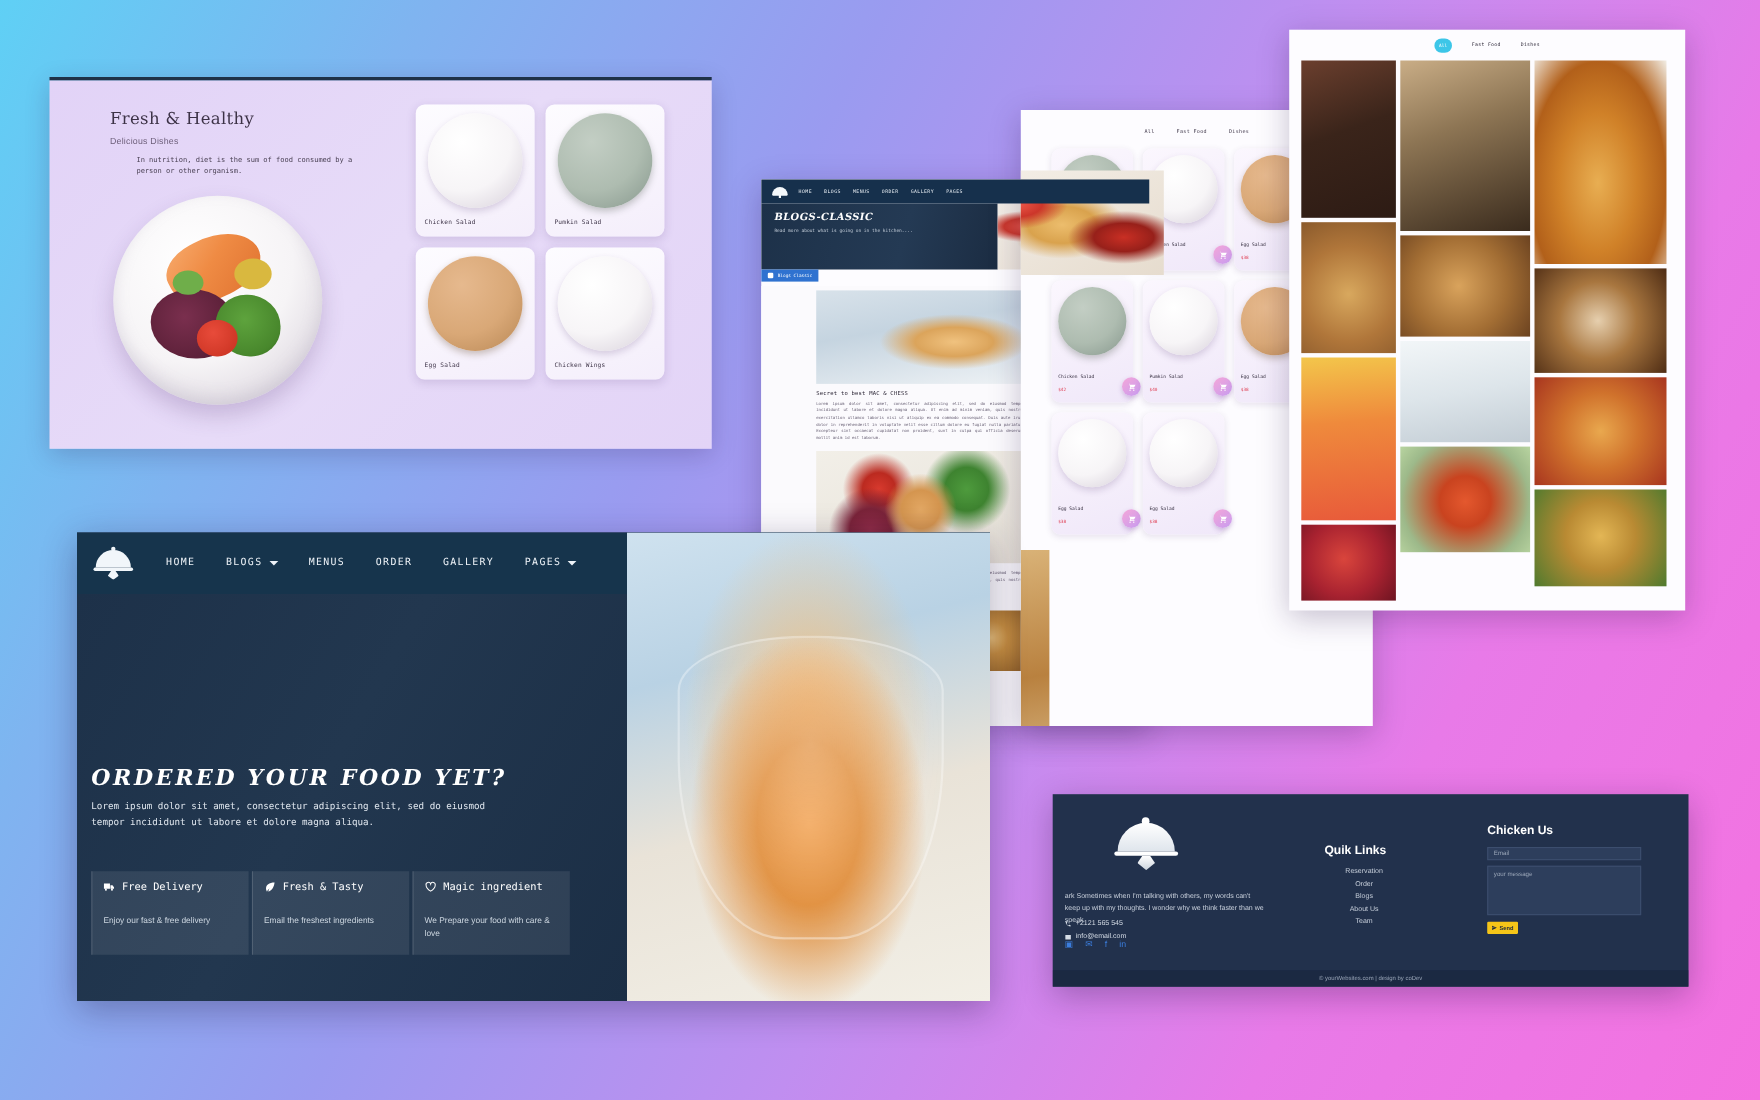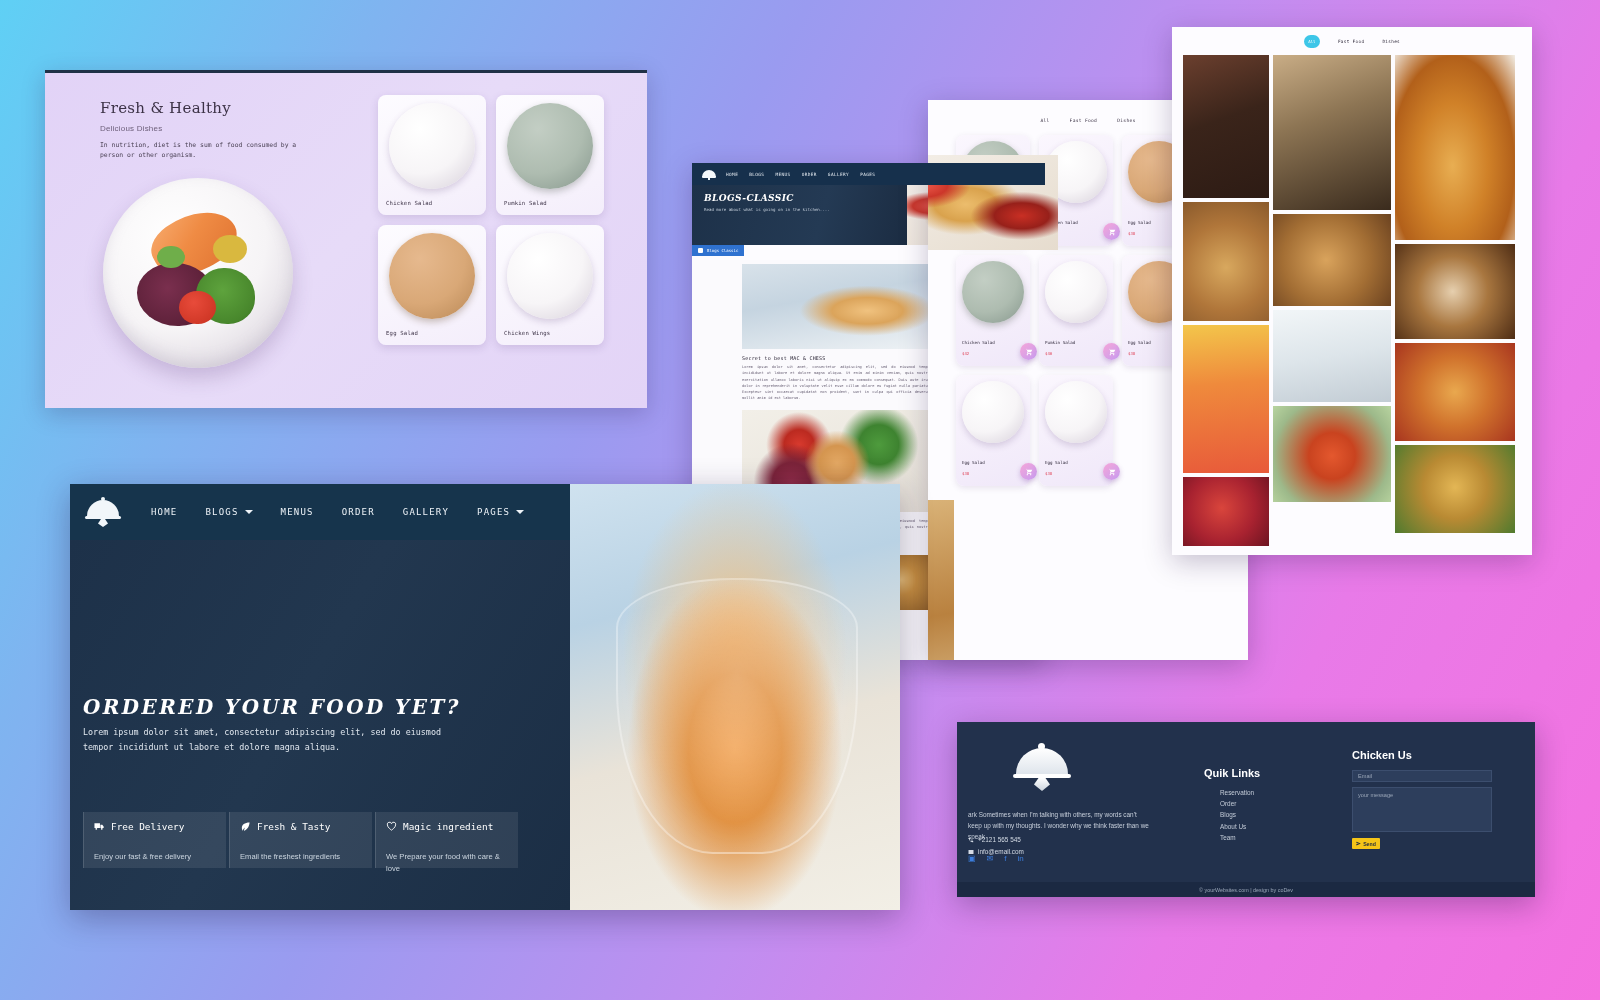--- a/index.html
+++ b/index.html
@@ -16,21 +16,21 @@
   
   #p-fresh {
     left: 45px; top: 70px; width: 602px; height: 338px;
     background: linear-gradient(135deg, #e2d3f7 0%, #e7dbf8 50%, #e3d4f7 100%);
     border-top: 3px solid #1f3147;
     box-shadow: 0 6px 22px rgba(40,20,70,.22);
   }
   #p-fresh .left { position: absolute; left: 55px; top: 26px; width: 260px; }
   .fh-title { font-family: "DejaVu Serif", serif; font-size: 15px; color: #3c3246; letter-spacing: .3px; }
   .fh-sub { font-family: Liberation Sans, sans-serif; font-size: 8px; color: #6d5f7a; margin-top: 7px; letter-spacing: .2px;}
-  .fh-desc { font-family: "DejaVu Sans Mono", monospace; font-size: 6.4px; line-height: 1.6; color: #4b4255; margin-top: 7px; width: 205px; }
+  .fh-desc { font-family: "DejaVu Sans Mono", monospace; font-size: 6.4px; line-height: 1.6; color: #4b4255; margin-top: 7px; width: 205px; margin-left: 24px; }
   .salmon-plate {
     position: absolute; left: 58px; top: 105px; width: 190px; height: 190px;
     border-radius: 50%;
     background:
       radial-gradient(circle at 38% 32%, #ffffff 0%, #f6f4f6 52%, #e2dde4 78%, #cfc8d3 100%);
     box-shadow: 0 10px 20px rgba(80,50,110,.22), inset 0 -6px 14px rgba(160,150,175,.25);
   }
   .salmon-food { position: absolute; inset: 26px 24px 24px 26px; }
   .sf { position: absolute; border-radius: 48% 52% 46% 54%; }
   .card-grid { position: absolute; left: 333px; top: 22px; width: 242px; display: flex; flex-wrap: wrap; gap: 10px; }
@@ -189,21 +189,21 @@
   .hero-photo::after {
     content:""; position:absolute; left:14%; top:22%; width:72%; height:64%;
     border-radius: 48% 48% 40% 40% / 18% 18% 60% 60%;
     background: radial-gradient(ellipse at 50% 35%, rgba(255,255,255,.30) 0%, rgba(255,255,255,.06) 60%, rgba(255,255,255,0) 100%);
     border: 2px solid rgba(255,255,255,.32);
   }
   .hero-title { position: absolute; left: 13px; top: 155px; font-family: "DejaVu Serif", serif; font-style: italic; font-weight: bold; font-size: 20px; color: #fff; letter-spacing: 2.4px; }
   .hero-desc { position: absolute; left: 13px; top: 185px; width: 370px; font-family: "DejaVu Sans Mono", monospace; font-size: 8.4px; line-height: 1.8; color: #dfe6ee; }
   .feat-row { position: absolute; left: 13px; bottom: 42px; display: flex; gap: 3px; }
   .feat {
-    width: 143px; height: 56px; background: rgba(255,255,255,.085);
+    width: 143px; height: 76px; background: rgba(255,255,255,.085);
     border-left: 1px solid rgba(255,255,255,.14); padding: 9px 10px;
   }
   .feat-h { display: flex; align-items: center; gap: 6px; font-family: "DejaVu Sans Mono", monospace; font-size: 9.4px; color: #fff; }
   .feat-p { margin-top: 19px; font-family: Liberation Sans, sans-serif; font-size: 7.6px; line-height: 1.55; color: #ccd6e0; }
   .feat svg { width: 11px; height: 11px; fill: #fff; }
 
   
   #p-foot {
     left: 957px; top: 722px; width: 578px; height: 175px;
     background: #22314c; box-shadow: 0 8px 28px rgba(30,15,60,.3);
@@ -212,21 +212,21 @@
   .f-logo .dome { position: absolute; left: 3px; top: 6px; width: 52px; height: 26px; background: linear-gradient(180deg,#fff 0%,#dfe5ec 100%); border-radius: 26px 26px 0 0; }
   .f-logo .knob { position: absolute; left: 25px; top: 1px; width: 7px; height: 7px; background: #fff; border-radius: 50%; }
   .f-logo .base { position: absolute; left: 0; top: 32px; width: 58px; height: 4px; background: #fff; border-radius: 2px; }
   .f-logo .hand { position: absolute; left: 21px; top: 36px; width: 16px; height: 13px; background: linear-gradient(180deg,#fff 0%,#ccd4dd 100%); clip-path: polygon(28% 0,72% 0,100% 50%,50% 100%,0 50%); }
   .f-about { position: absolute; left: 11px; top: 88px; width: 182px; font-family: "Liberation Sans", sans-serif; font-size: 6.4px; line-height: 1.7; color: #c7cfdb; }
   .f-contact { position: absolute; left: 11px; top: 112px; font-family: "Liberation Sans", sans-serif; font-size: 6.4px; color: #d5dce6; line-height: 1.9; }
   .f-contact div { display: flex; align-items: center; gap: 4px; }
   .f-social { position: absolute; left: 11px; top: 132px; display: flex; gap: 11px; }
   .f-social i { font-style: normal; color: #3b7ddd; font-size: 8px; }
   .f-col-h { font-family: "Liberation Sans", sans-serif; font-size: 11px; font-weight: bold; color: #fff; }
-  .f-links { position: absolute; left: 247px; top: 45px; }
+  .f-links { position: absolute; left: 247px; top: 45px; text-align: center; }
   .f-links ul { list-style: none; margin-top: 8px; margin-left: 16px; }
   .f-links li { font-family: "Liberation Sans", sans-serif; font-size: 6.4px; color: #c4ccd8; line-height: 1.75; }
   .f-cu { position: absolute; left: 395px; top: 27px; width: 140px; }
   .f-input {
     margin-top: 9px; height: 12px; background: #2d3e5c; border: .6px solid #3c4e6e;
     font-family: "Liberation Sans", sans-serif; font-size: 5.6px; color: #9aa6b8;
     display: flex; align-items: center; padding-left: 5px;
   }
   .f-textarea {
     margin-top: 5px; height: 45px; background: #2d3e5c; border: .6px solid #3c4e6e;

